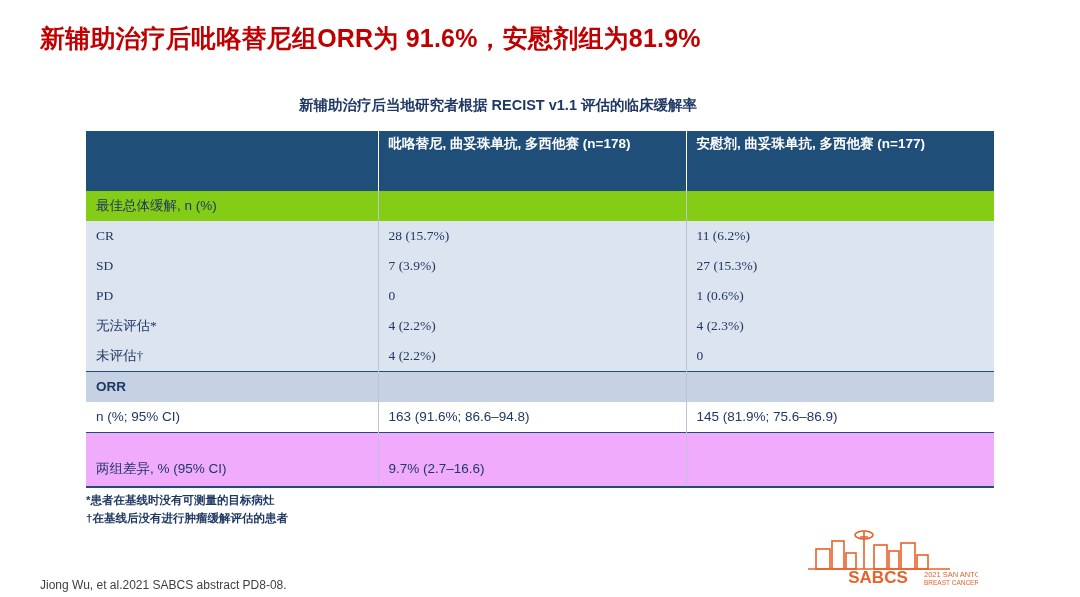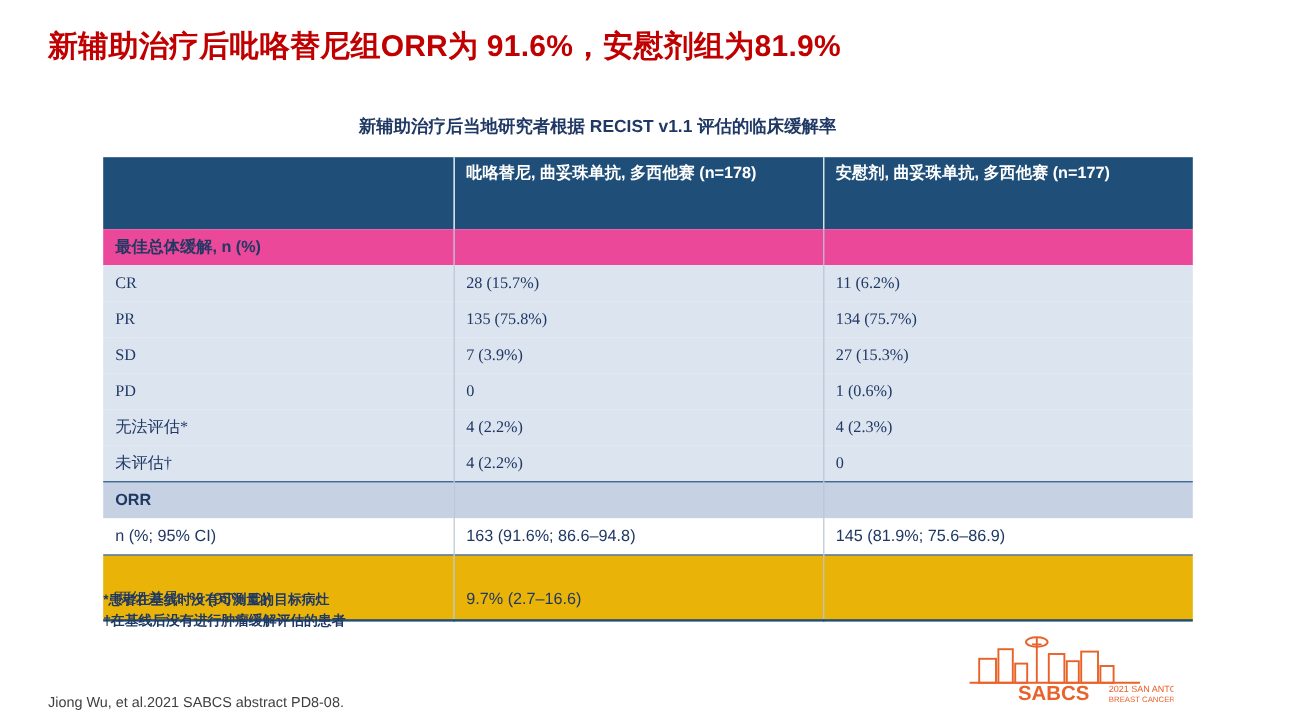--- a/index.html
+++ b/index.html
@@ -80,30 +80,30 @@
     vertical-align: middle;
     border-right: 1px solid #b9c4d4;
     line-height: 1.3;
     height: 20px;
   }
   table.data td:last-child { border-right: none; }
 
   tr.shade td { background: #dce4ef; font-family: Liberation Serif, serif; }
   tr.plain td { background: #ffffff; }
   tr.section td {
-    background: #ec4899;
-    font-weight: bold;
+    background: #84cc16;
+    font-weight: normal;
   }
   tr.section2 td {
     background: #c6d2e3;
     font-weight: bold;
   }
   tr.toprule td { border-top: 1px solid #1f4e79; }
   tr.diff td {
-    background: #eab308;
+    background: #f0abfc;
     border-top: 1px solid #1f4e79;
     height: 40px;
     vertical-align: bottom;
     padding-bottom: 8px;
   }
   .table-border-bottom {
     border-bottom: 2px solid #1f4e79;
   }
   .footnotes {
     position: absolute;
@@ -161,25 +161,20 @@
           <td></td>
           <td></td>
         </tr>
 
         <tr class="shade">
           <td>CR</td>
           <td>28 (15.7%)</td>
           <td>11 (6.2%)</td>
         </tr>
 
-        <tr class="shade">
-          <td>PR</td>
-          <td>135 (75.8%)</td>
-          <td>134 (75.7%)</td>
-        </tr>
 
         <tr class="shade">
           <td>SD</td>
           <td>7 (3.9%)</td>
           <td>27 (15.3%)</td>
         </tr>
 
         <tr class="shade">
           <td>PD</td>
           <td>0</td>

